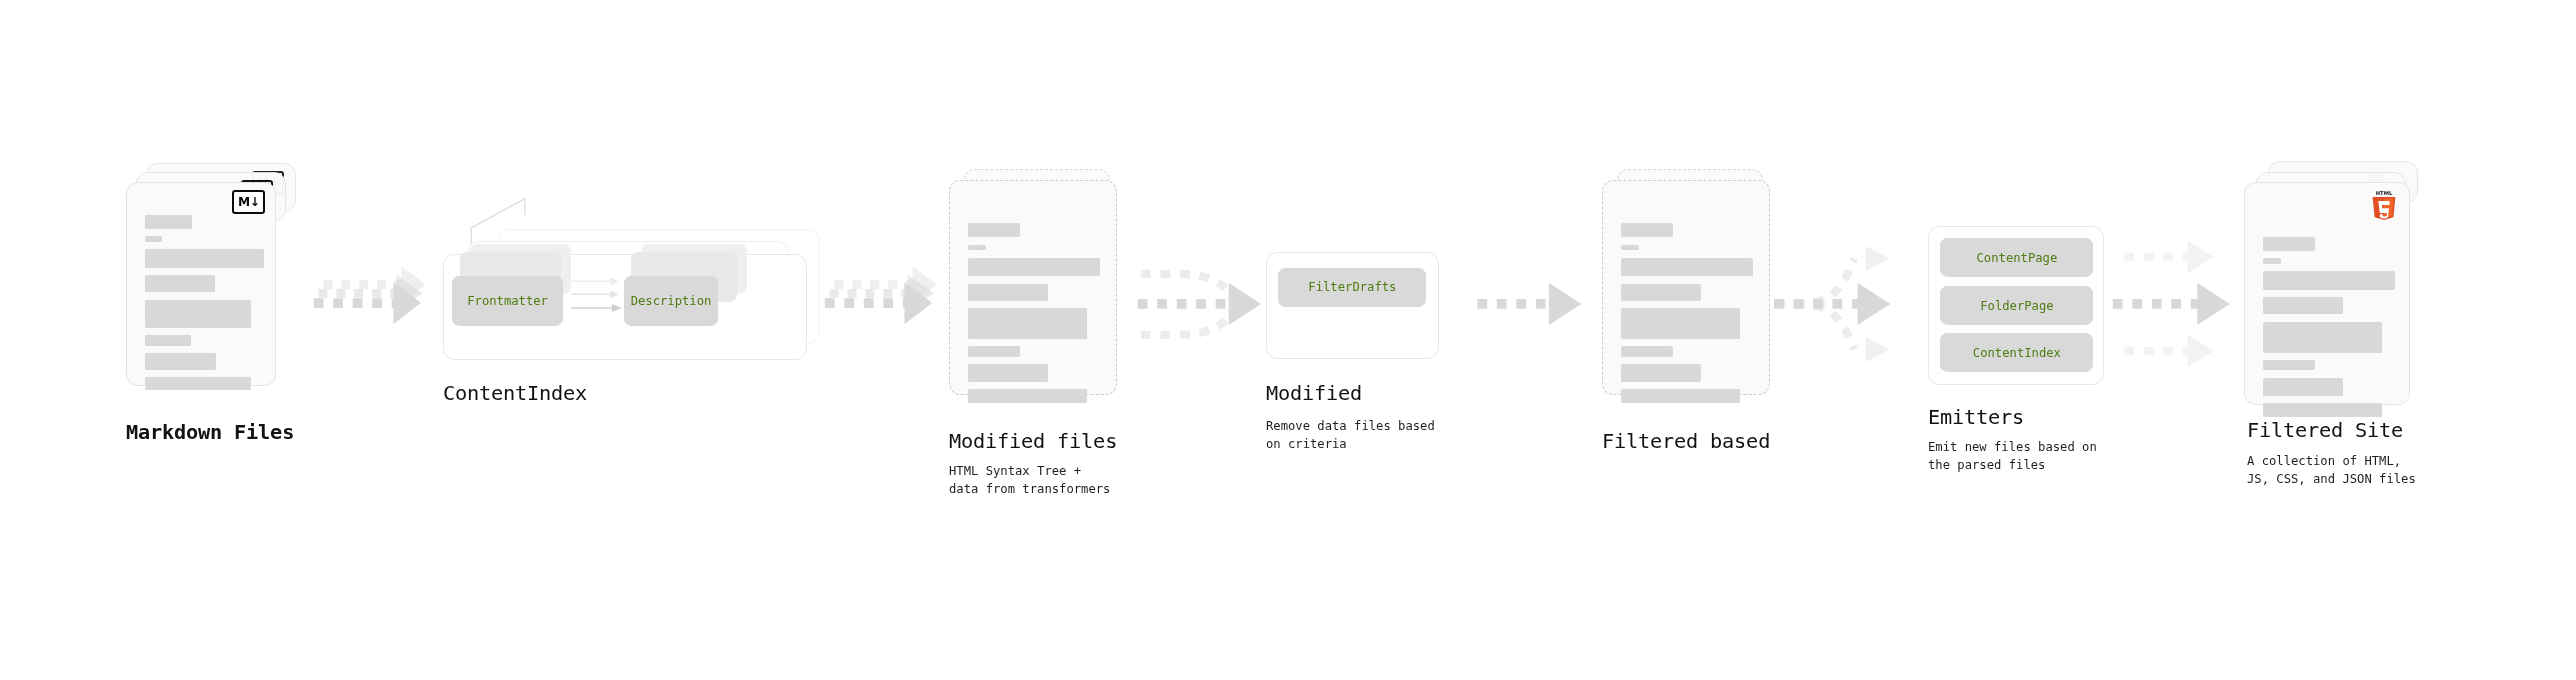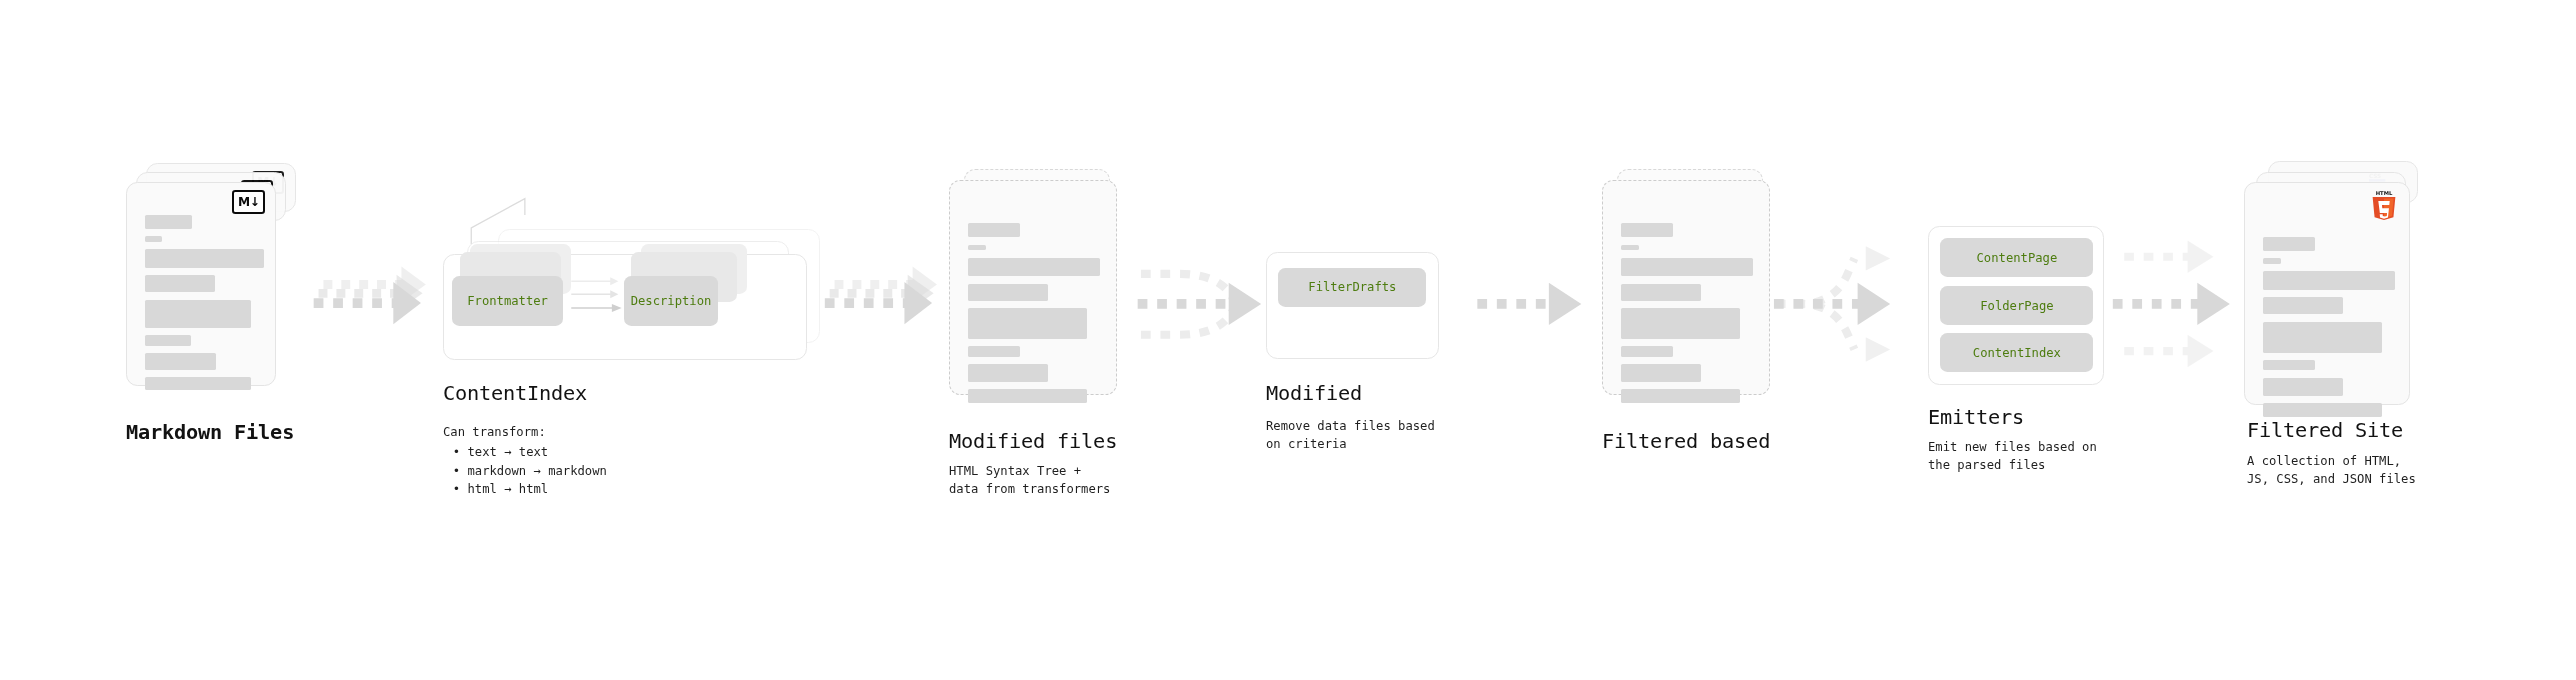--- a/index.html
+++ b/index.html
@@ -272,26 +272,20 @@
             <path d="M52,21 L62,26 L52,31 Z" fill="#e4e4e4" stroke="none"></path>
         </g>
         <g stroke="#cfcfcf" stroke-width="2" fill="none">
           <line x1="4" y1="43" x2="58" y2="43"></line>
             <path d="M54,38 L66,43 L54,48 Z" fill="#cfcfcf" stroke="none"></path>
         </g>
       </svg>
     </div>
   </div>
   <div class="caption-title" style="left:443px; top:381px;">ContentIndex</div>
-  <div class="caption-list" style="left:443px; top:423px;">
-    <div class="lead">Can transform:</div>
-    <div class="li">• text → text</div>
-    <div class="li">• markdown → markdown</div>
-    <div class="li">• html → html</div>
-  </div>
 
   <div class="node" style="left:949px; top:169px;">
     <div class="doc-stack" style="width:171px;height:244px;">
       <div class="doc-card dashed" style="left:14.6px; top:0px; width:146px; height:41px; opacity:.75;"></div>
       <div class="doc-card dashed" style="left:0px; top:11.4px; width:168px; height:215px;">
         <div class="skeleton" style="top:42px;">
           <div class="bar" style="width:52px; height:14px;"></div>
           <div class="bar" style="width:18px; height:5.7px;"></div>
           <div class="bar" style="width:132px; height:18.7px;"></div>
           <div class="bar" style="width:80px; height:17px;"></div>

